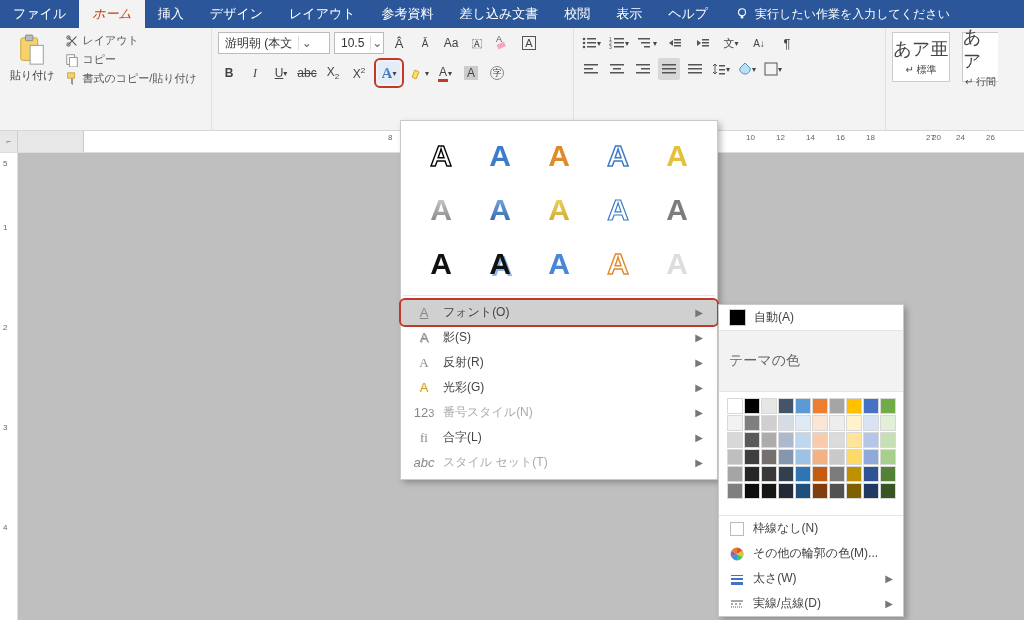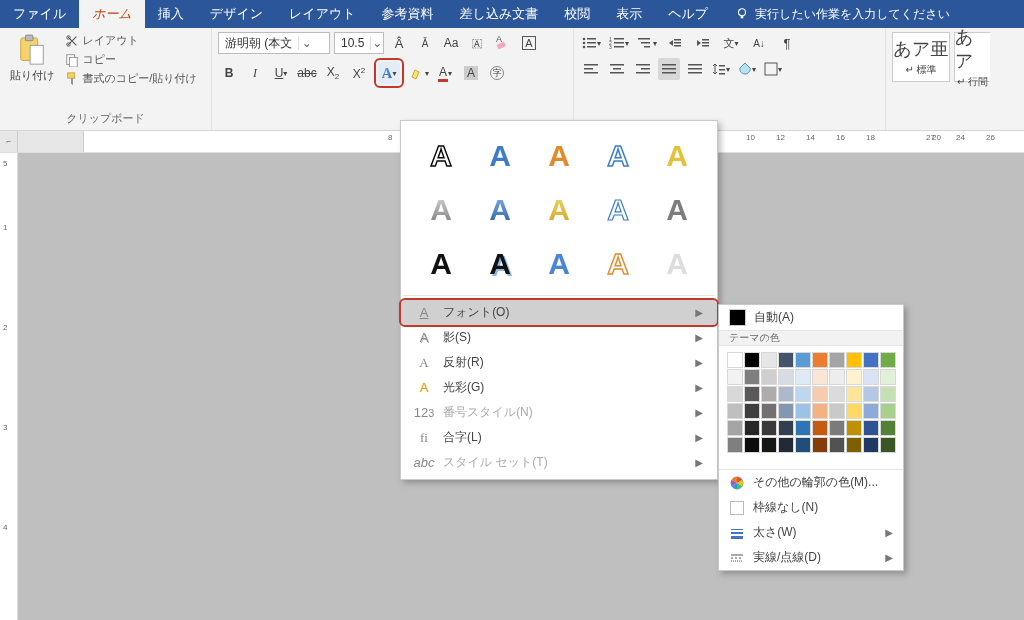--- a/index.html
+++ b/index.html
@@ -59,21 +59,21 @@
 .fx-item { display: flex; align-items: center; gap: 10px; padding: 4px 14px; cursor: pointer; position: relative; }
 .fx-item .chev { margin-left: auto; color: #777; font-size: 10px; }
 .fx-item.selected { background: #d0d0d0; }
 .fx-item.disabled { color: #aaa; cursor: default; }
 .fx-item.framed { outline: 2px solid #c0392b; border-radius: 4px; }
 .fx-icon { width: 18px; height: 16px; display: flex; align-items: center; justify-content: center; font-size: 13px; color: #888; }
 
 
 .color-menu { position: absolute; left: 718px; top: 304px; width: 186px; background: #fff; border: 1px solid #c9c9c9; box-shadow: 3px 3px 6px rgba(0,0,0,.25); }
 .cm-row { display: flex; align-items: center; gap: 8px; padding: 4px 10px; cursor: pointer; }
-.cm-header { padding: 0 10px; font-size: 10px; color: #666; background: #f2f2f2; border-top: 1px solid #e5e5e5; border-bottom: 1px solid #e5e5e5; }
+.cm-header { padding: 21px 10px; font-size: 14px; color: #666; background: #f2f2f2; border-top: 1px solid #e5e5e5; border-bottom: 1px solid #e5e5e5; }
 .cm-colors { display: grid; grid-template-columns: repeat(10, 16px); grid-auto-rows: 16px; gap: 1px; padding: 6px 8px; }
 .cm-colors .sw { width: 16px; height: 16px; border: 1px solid #d8d8d8; cursor: pointer; }
 .cm-std { display: grid; grid-template-columns: repeat(10, 16px); gap: 1px; padding: 4px 8px 6px 8px; }
 .cm-sep { border-top: 1px solid #e5e5e5; }
 .sw-auto { width: 17px; height: 17px; background: #000; border: 1px solid #ccc; }
 .cm-icon { width: 16px; height: 16px; display: flex; align-items: center; justify-content: center; }
 
 </style>
 </head>
 <body>
@@ -128,21 +128,20 @@
         </div>
         <div class="row">
           <svg width="14" height="14" viewBox="0 0 16 16">
               <rect x="3" y="1" width="8" height="6" fill="#f6d26b" stroke="#c9a436"></rect>
               <path d="M7 7v6l2 2V7" fill="#888"></path>
             </svg>
           <span>書式のコピー/貼り付け</span>
         </div>
       </div>
     </div>
-    <div class="group-label">クリップボード</div>
   </div>
 
   <div class="group" style="width:362px">
     <div>
       <div style="display:flex;gap:4px;align-items:center">
         <div class="font-select" style="width:112px">
           <span class="val">游明朝 (本文</span>
           <span class="dd">⌄</span>
         </div>
         <div class="font-select" style="width:50px">
@@ -332,21 +331,21 @@
             <svg width="14" height="14" viewBox="0 0 14 14">
               <rect x="1" y="1" width="12" height="12" fill="none" stroke="#555"></rect>
             </svg>
             <span style="font-size:8px">▾</span>
           </div>
       </div>
     </div>
   </div>
 
   <div class="group styles-panel" style="border-right:none">
-    <div style="display:flex;gap:4px">
+    <div style="display:flex;gap:12px">
       <div class="style-box">
         <span class="style-sample">あア亜</span>
         <span>↵ <span>標準</span></span>
       </div>
       <div class="style-box" style="width:36px;border-right:none">
         <span class="style-sample">あア</span>
         <span>↵ <span>行間</span></span>
       </div>
     </div>
   </div>
@@ -606,40 +605,40 @@
       <div class="sw" style="background: rgb(146, 208, 80);"></div>
       <div class="sw" style="background: rgb(0, 176, 80);"></div>
       <div class="sw" style="background: rgb(0, 176, 240);"></div>
       <div class="sw" style="background: rgb(0, 112, 192);"></div>
       <div class="sw" style="background: rgb(0, 32, 96);"></div>
       <div class="sw" style="background: rgb(112, 48, 160);"></div>
     </div>
   <div class="cm-sep"></div>
   <div class="cm-row">
     <span class="cm-icon">
+        <span style="width:14px;height:14px;border:1px solid #bbb;display:inline-block"></span>
+      </span>
+    <span>枠線なし(N)</span>
+  </div>
+  <div class="cm-row">
+    <span class="cm-icon">
         <svg width="14" height="14" viewBox="0 0 14 14">
           <circle cx="7" cy="7" r="6" fill="none" stroke="#888"></circle>
           <path d="M7 7L7 1A6 6 0 0 1 12.2 4z" fill="#e74c3c"></path>
           <path d="M7 7L12.2 4A6 6 0 0 1 12.2 10z" fill="#f1c40f"></path>
           <path d="M7 7L12.2 10A6 6 0 0 1 7 13z" fill="#2ecc71"></path>
           <path d="M7 7L7 13A6 6 0 0 1 1.8 10z" fill="#3498db"></path>
           <path d="M7 7L1.8 10A6 6 0 0 1 1.8 4z" fill="#9b59b6"></path>
           <path d="M7 7L1.8 4A6 6 0 0 1 7 1z" fill="#e67e22"></path>
         </svg>
       </span>
     <span>その他の輪郭の色(M)...</span>
   </div>
   <div class="cm-row">
     <span class="cm-icon">
-        <span style="width:14px;height:14px;border:1px solid #bbb;display:inline-block"></span>
-      </span>
-    <span>枠線なし(N)</span>
-  </div>
-  <div class="cm-row">
-    <span class="cm-icon">
         <svg width="14" height="14" viewBox="0 0 14 14">
           <rect x="1" y="3" width="12" height="1" fill="#4472c4"></rect>
           <rect x="1" y="6" width="12" height="2" fill="#4472c4"></rect>
           <rect x="1" y="10" width="12" height="3" fill="#4472c4"></rect>
         </svg>
       </span>
     <span>太さ(W)</span>
     <span class="chev" style="margin-left:auto;font-size:10px;color:#777">▶</span>
   </div>
   <div class="cm-row">

